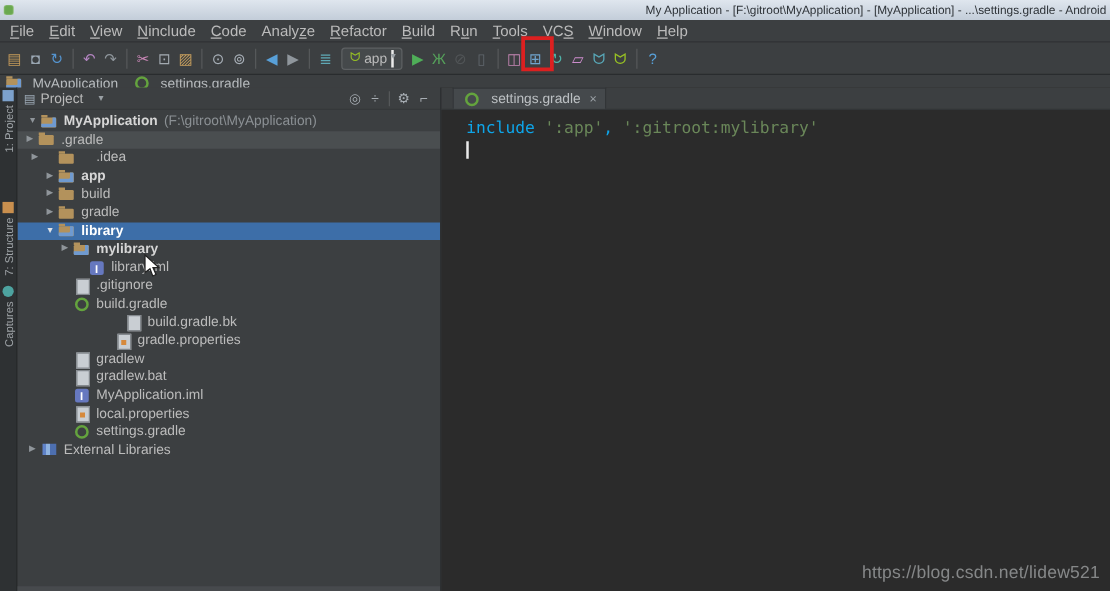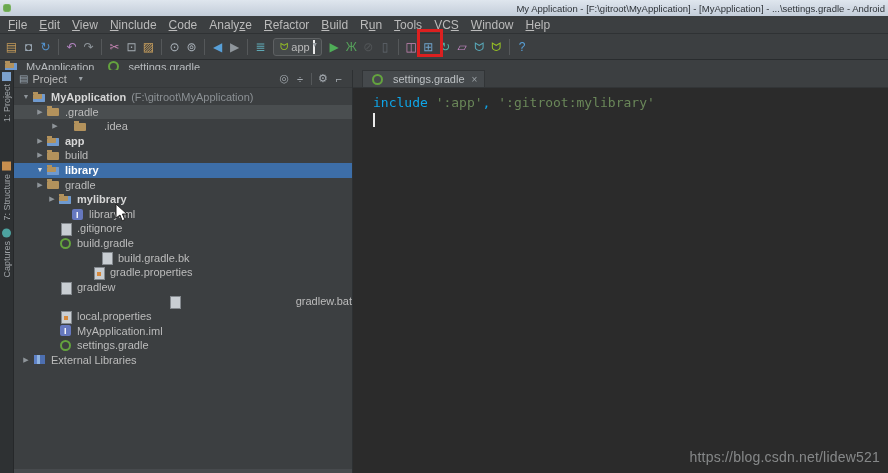--- a/index.html
+++ b/index.html
@@ -201,56 +201,56 @@
       <span class="ph-icon">◎</span><span class="ph-icon">÷</span><span class="ph-icon hsep"></span><span class="ph-icon">⚙</span><span class="ph-icon">⌐</span></span>
     </div>
     <div class="tree">
 
     <div class="trow b" style="padding-left: 6px;">
           <span class="arrow">▼</span>
           <span class="ico folder mod"></span>
           <span class="tlabel">MyApplication</span>
           <span class="tmeta">(F:\gitroot\MyApplication)</span>
         </div>
-        <div class="trow hov" style="padding-left: 20px;">
+        <div class="trow hov" style="padding-left: 4px;">
           <span class="arrow">▶</span>
           <span class="ico folder"></span>
           <span class="tlabel">.gradle</span>
 
         </div>
-        <div class="trow" style="padding-left: 35px; gap: 12px;">
+        <div class="trow" style="padding-left: 8px; gap: 12px;">
           <span class="arrow">▶</span>
           <span class="ico folder"></span>
           <span class="tlabel">.idea</span>
 
         </div>
         <div class="trow b" style="padding-left: 20px;">
           <span class="arrow">▶</span>
           <span class="ico folder mod"></span>
           <span class="tlabel">app</span>
 
         </div>
         <div class="trow" style="padding-left: 20px;">
           <span class="arrow">▶</span>
           <span class="ico folder"></span>
           <span class="tlabel">build</span>
+
+        </div>
+        <div class="trow" style="padding-left: 20px;">
+          <span class="arrow">▶</span>
+          <span class="ico folder"></span>
+          <span class="tlabel">gradle</span>
 
         </div>
         <div class="trow b sel" style="padding-left: 20px;">
           <span class="arrow">▼</span>
           <span class="ico folder mod"></span>
           <span class="tlabel">library</span>
 
         </div>
-        <div class="trow" style="padding-left: 20px;">
-          <span class="arrow">▶</span>
-          <span class="ico folder"></span>
-          <span class="tlabel">gradle</span>
-
-        </div>
         <div class="trow b" style="padding-left: 32px;">
           <span class="arrow">▶</span>
           <span class="ico folder mod"></span>
           <span class="tlabel">mylibrary</span>
 
         </div>
         <div class="trow" style="padding-left: 44px;">
           <span class="arrow"></span>
           <span class="ico iml"></span>
           <span class="tlabel">library.iml</span>
@@ -279,36 +279,36 @@
           <span class="ico props"></span>
           <span class="tlabel">gradle.properties</span>
 
         </div>
         <div class="trow" style="padding-left: 32px;">
           <span class="arrow"></span>
           <span class="ico file"></span>
           <span class="tlabel">gradlew</span>
 
         </div>
-        <div class="trow" style="padding-left: 32px; justify-content: space-between;">
+        <div class="trow" style="padding-left: 32px;">
           <span class="arrow"></span>
           <span class="ico file"></span>
           <span class="tlabel">gradlew.bat</span>
 
         </div>
         <div class="trow" style="padding-left: 32px;">
           <span class="arrow"></span>
+          <span class="ico iml"></span>
+          <span class="tlabel">MyApplication.iml</span>
+
+        </div>
+        <div class="trow" style="padding-left: 32px;">
+          <span class="arrow"></span>
           <span class="ico props"></span>
           <span class="tlabel">local.properties</span>
-
-        </div>
-        <div class="trow" style="padding-left: 32px;">
-          <span class="arrow"></span>
-          <span class="ico iml"></span>
-          <span class="tlabel">MyApplication.iml</span>
 
         </div>
         <div class="trow" style="padding-left: 32px;">
           <span class="arrow"></span>
           <span class="ico gradle"></span>
           <span class="tlabel">settings.gradle</span>
 
         </div>
         <div class="trow" style="padding-left: 6px;">
           <span class="arrow">▶</span>

